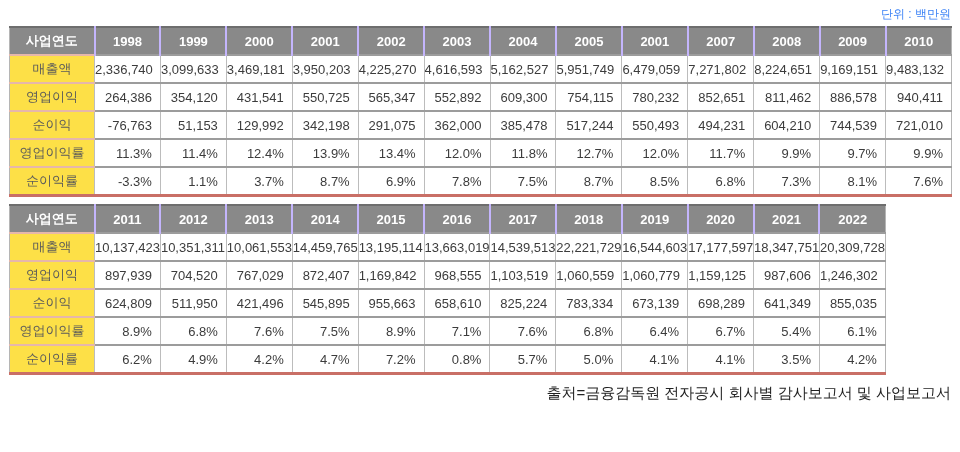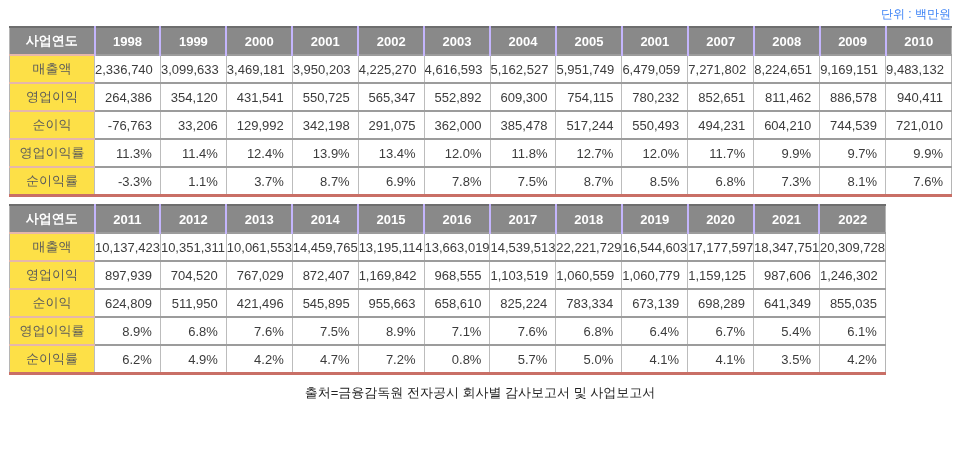--- a/index.html
+++ b/index.html
@@ -69,23 +69,23 @@
   table.perf tbody td {
     background: #ffffff;
     color: #3c3c3c;
     text-align: right;
     padding-right: 8px;
     border-top: 2px solid #9c9c9c;
     border-left: 1px solid #bcbcbc;
   }
   .source {
     margin-top: 9px;
-    font-size: 13px;
+    font-size: 15px;
     color: #222222;
-    text-align: center;
+    text-align: right;
   }
 </style>
 </head>
 <body>
 
 <div class="page">
   <div class="unit">단위 : 백만원</div>
 
   <table class="perf t1">
       <colgroup>
@@ -151,21 +151,21 @@
           <td>754,115</td>
           <td>780,232</td>
           <td>852,651</td>
           <td>811,462</td>
           <td>886,578</td>
           <td>940,411</td>
         </tr>
         <tr>
           <th>순이익</th>
           <td>-76,763</td>
-          <td>33,206</td>
+          <td>51,153</td>
           <td>129,992</td>
           <td>342,198</td>
           <td>291,075</td>
           <td>362,000</td>
           <td>385,478</td>
           <td>517,244</td>
           <td>550,493</td>
           <td>494,231</td>
           <td>604,210</td>
           <td>744,539</td>

